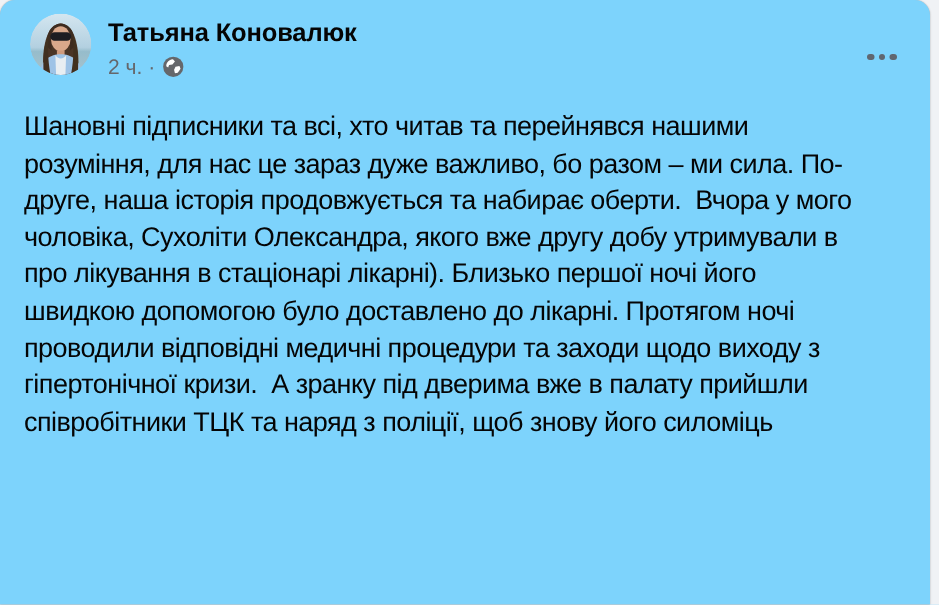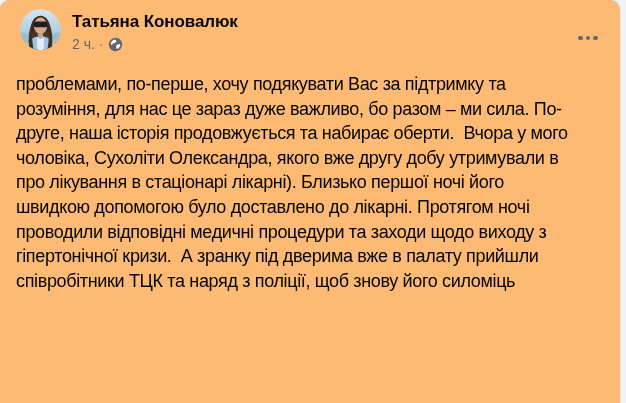--- a/index.html
+++ b/index.html
@@ -11,21 +11,21 @@
   }
   .page {
     position: relative;
     width: 626px; height: 403px;
     background: #F0F2F5;
   }
   .post-card {
     position: absolute;
     left: 0; top: 0;
     width: 620px; height: 403px;
-    background: #fdba74;
+    background: #7dd3fc;
     border-radius: 10px 10px 0 0;
     box-shadow: 0 0 1px rgba(0,0,0,0.28), 0 1px 2px rgba(0,0,0,0.10);
     overflow: hidden;
   }
   .avatar {
     position: absolute;
     left: 20px; top: 9px;
     width: 41px; height: 41px;
     border-radius: 50%;
     overflow: hidden;
@@ -135,21 +135,21 @@
       </span>
     </div>
 
     <button class="options-btn" aria-label="options">
       <span class="dot"></span>
       <span class="dot"></span>
       <span class="dot"></span>
     </button>
 
     <div class="post-body">
-      <div class="post-line">проблемами, по-перше, хочу подякувати Вас за підтримку та</div>
+      <div class="post-line">Шановні підписники та всі, хто читав та перейнявся нашими</div>
       <div class="post-line">розуміння, для нас це зараз дуже важливо, бо разом – ми сила. По-</div>
       <div class="post-line">друге, наша історія продовжується та набирає оберти.  Вчора у мого</div>
       <div class="post-line">чоловіка, Сухоліти Олександра, якого вже другу добу утримували в</div>
       <div class="post-line">про лікування в стаціонарі лікарні). Близько першої ночі його</div>
       <div class="post-line">швидкою допомогою було доставлено до лікарні. Протягом ночі</div>
       <div class="post-line">проводили відповідні медичні процедури та заходи щодо виходу з</div>
       <div class="post-line">гіпертонічної кризи.  А зранку під дверима вже в палату прийшли</div>
       <div class="post-line">співробітники ТЦК та наряд з поліції, щоб знову його силоміць</div>
     </div>
 

